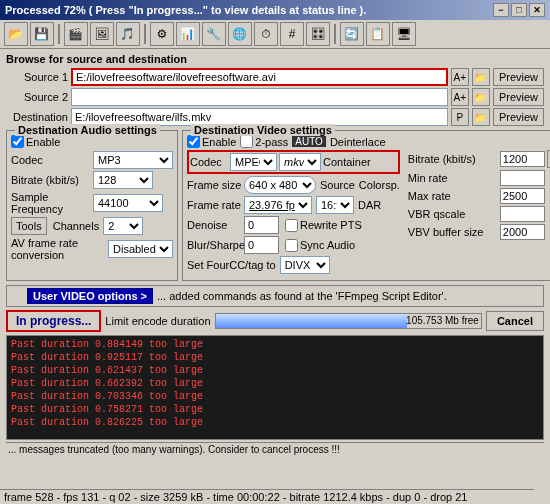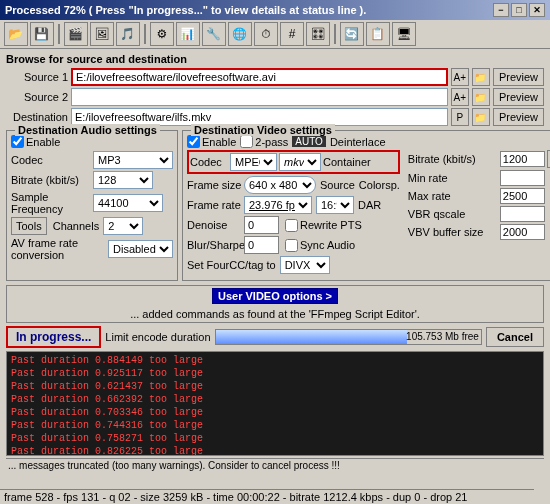--- a/index.html
+++ b/index.html
@@ -202,24 +202,23 @@
       display: flex;
       align-items: center;
       gap: 3px;
       margin-top: 2px;
     }
     .user-options-bar {
       background: #d4d0c8;
       border: 1px solid #808080;
       display: flex;
       align-items: center;
-      padding: 2px 4px;
+      padding: 2px 20px;
       gap: 4px;
       margin-bottom: 3px;
-      flex-direction: column;
     }
     .user-options-btn {
       background: #0000aa;
       color: white;
       border: 1px solid #000080;
       padding: 1px 5px;
       font-size: 11px;
       cursor: pointer;
       font-weight: bold;
     }
@@ -543,21 +542,20 @@
     </div>
     <button class="cancel-btn">Cancel</button>
   </div>
 
   <div class="log-area" id="log-area">
   <div class="log-line">Past duration 0.884149 too large</div>
       <div class="log-line">Past duration 0.925117 too large</div>
       <div class="log-line">Past duration 0.621437 too large</div>
       <div class="log-line">Past duration 0.662392 too large</div>
       <div class="log-line">Past duration 0.703346 too large</div>
-      <div class="log-line">Past duration 0.744316 too large</div>
       <div class="log-line">Past duration 0.758271 too large</div>
       <div class="log-line">Past duration 0.826225 too large</div>
     </div>
 
   <div class="log-truncated" style="font-size:10px;color:#000;background:#d4d0c8;padding:1px 2px;border-top:1px solid #808080;">... messages truncated (too many warnings). Consider to cancel process !!!</div>
 
 </div>
 
 <div class="status-bar">
   <span>frame 528 - fps 131 - q 02 - size 3259 kB - time 00:00:22 - bitrate 1212.4 kbps - dup 0 - drop 21</span>

